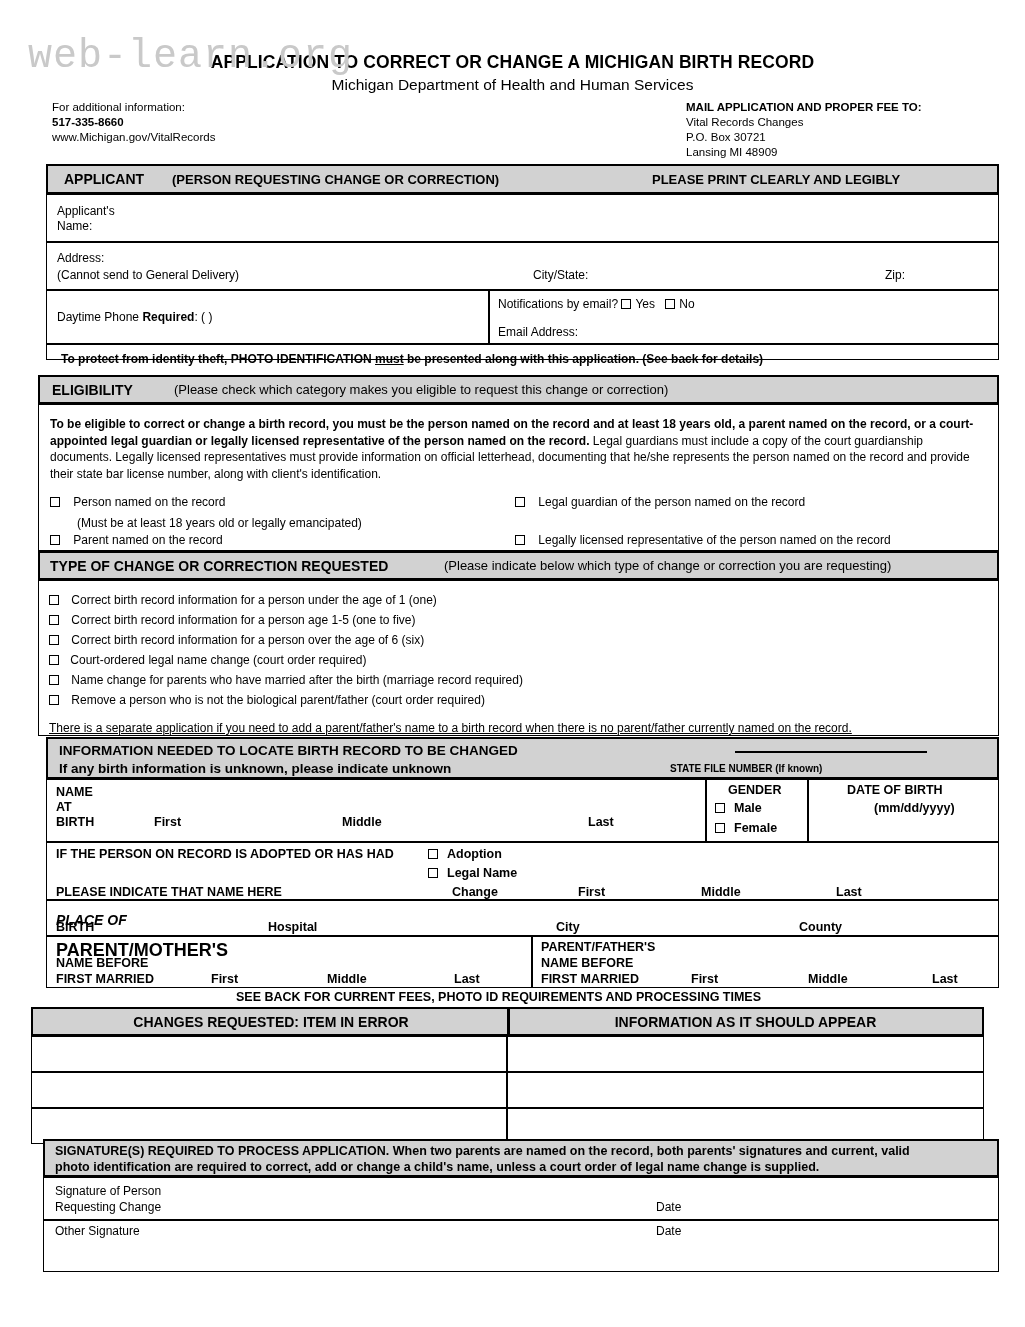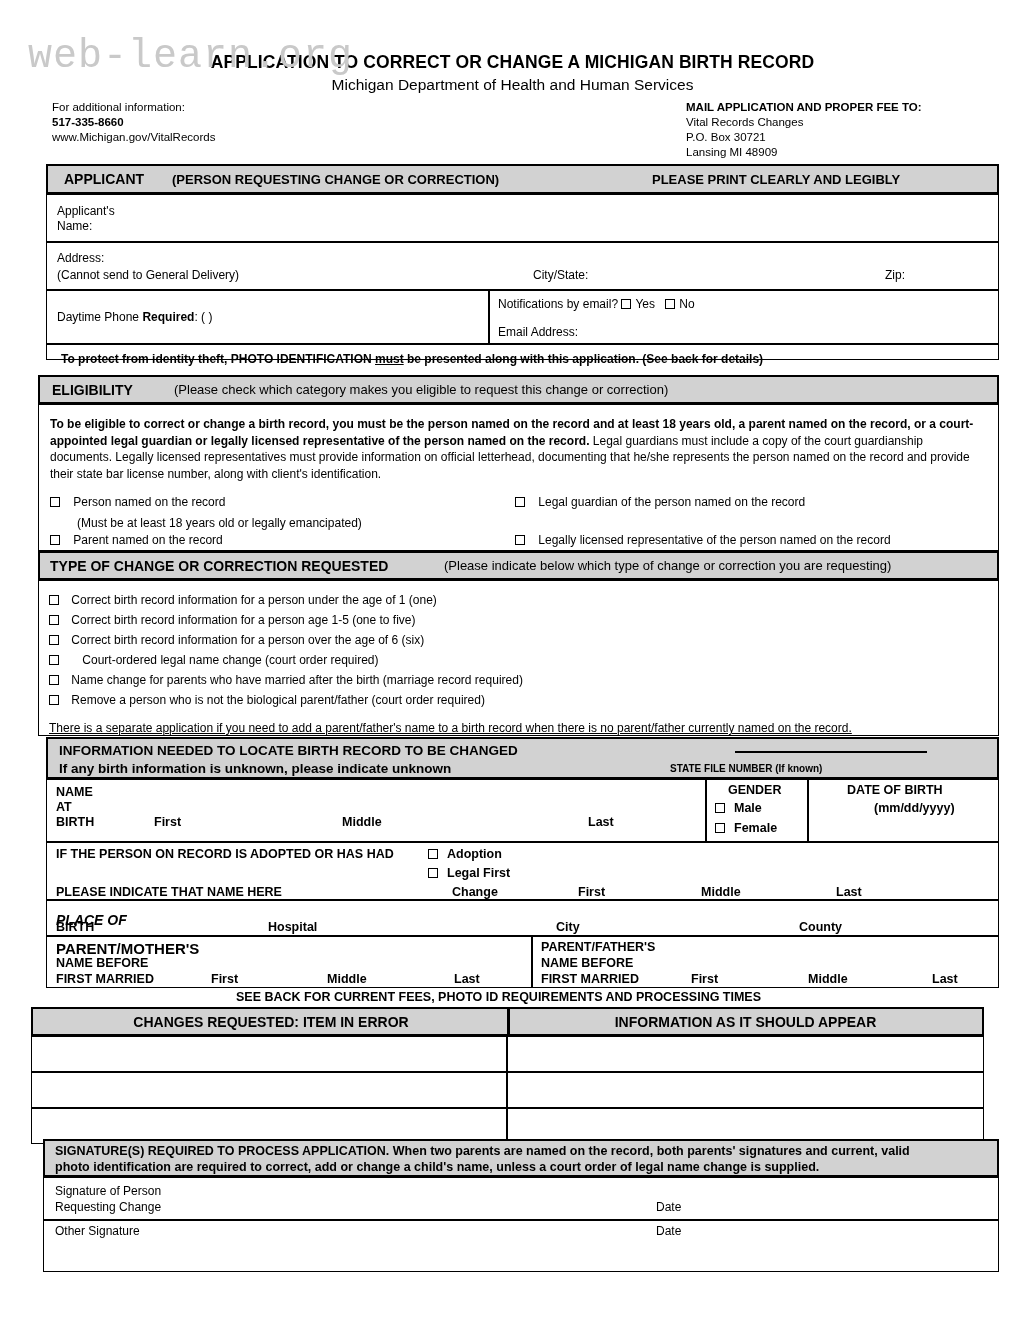--- a/index.html
+++ b/index.html
@@ -153,21 +153,21 @@
     <div class="tx lbl" style="left:10px;top:32px;">
       <span class="cb"></span>
       <span style="margin-left:5px;">Correct birth record information for a person age 1-5 (one to five)</span>
     </div>
     <div class="tx lbl" style="left:10px;top:52px;">
       <span class="cb"></span>
       <span style="margin-left:5px;">Correct birth record information for a person over the age of 6 (six)</span>
     </div>
     <div class="tx lbl" style="left:10px;top:72px;">
       <span class="cb"></span>
-      <span style="margin-left:16px;">Court-ordered legal name change (court order required)</span>
+      <span style="margin-left:4px;">Court-ordered legal name change (court order required)</span>
     </div>
     <div class="tx lbl" style="left:10px;top:112px;">
       <span class="cb"></span>
       <span style="margin-left:5px;">Remove a person who is not the biological parent/father (court order required)</span>
     </div>
     <div class="tx lbl" style="left:10px;top:92px;">
       <span class="cb"></span>
       <span style="margin-left:5px;">Name change for parents who have married after the birth (marriage record required)</span>
     </div>
     <div class="tx lbl" style="left:10px;top:140px;text-decoration:underline;"><span>There is a separate application if you need to </span><span class="uline">add</span><span> a parent/father's name to a birth record when there is no parent/father currently named on the record.</span></div>
@@ -197,37 +197,37 @@
     <span class="tx lbl-b" style="left:800px;top:3px;font-size:12.5px;">DATE OF BIRTH</span>
     <span class="tx lbl-b" style="left:827px;top:21px;font-size:12.5px;">(mm/dd/yyyy)</span>
   </div>
 
   <div class="bx thin" style="left:46px;top:842px;width:953px;height:58px;">
     <span class="tx lbl-b" style="left:9px;top:4px;font-size:12.5px;">IF THE PERSON ON RECORD IS ADOPTED OR HAS HAD</span>
     <span class="tx lbl-b" style="left:9px;top:23px;font-size:12.5px;margin-top:40px;"><span>A LEGAL NAME CHANGE (</span><span class="uline">OTHER THAN MARRIAGE</span><span>)</span></span>
     <span class="tx lbl-b" style="left:9px;top:42px;font-size:12.5px;">PLEASE INDICATE THAT NAME HERE</span>
 
     <span class="tx lbl-b" style="left:381px;top:4px;font-size:12.5px;"><span class="cb"></span><span style="margin-left:5px;">Adoption</span></span>
-    <span class="tx lbl-b" style="left:381px;top:23px;font-size:12.5px;"><span class="cb"></span><span style="margin-left:5px;">Legal First</span></span>
+    <span class="tx lbl-b" style="left:381px;top:23px;font-size:12.5px;"><span class="cb"></span><span style="margin-left:5px;">Legal Name</span></span>
     <span class="tx lbl-b" style="left:405px;top:42px;font-size:12.5px;">Change</span>
     <span class="tx lbl-b" style="left:531px;top:42px;font-size:12.5px;">First</span>
     <span class="tx lbl-b" style="left:654px;top:42px;font-size:12.5px;">Middle</span>
     <span class="tx lbl-b" style="left:789px;top:42px;font-size:12.5px;">Last</span>
   </div>
 
   <div class="bx thin" style="left:46px;top:900px;width:953px;height:36px;">
     <span class="tx lbl-b" style="left:9px;top:11px;font-size:14px;font-style:italic;">PLACE OF</span>
     <span class="tx lbl-b" style="left:9px;top:19px;font-size:12.5px;">BIRTH</span>
     <span class="tx lbl-b" style="left:221px;top:19px;font-size:12.5px;">Hospital</span>
     <span class="tx lbl-b" style="left:509px;top:19px;font-size:12.5px;">City</span>
     <span class="tx lbl-b" style="left:752px;top:19px;font-size:12.5px;">County</span>
   </div>
 
   <div class="bx thin" style="left:46px;top:936px;width:953px;height:52px;">
-    <span class="tx lbl-b" style="left:9px;top:3px;font-size:15px;">PARENT/MOTHER'S</span>
+    <span class="tx lbl-b" style="left:9px;top:3px;font-size:18px;">PARENT/MOTHER'S</span>
     <span class="tx lbl-b" style="left:9px;top:19px;font-size:12.5px;">NAME BEFORE</span>
     <span class="tx lbl-b" style="left:9px;top:35px;font-size:12.5px;">FIRST MARRIED</span>
     <span class="tx lbl-b" style="left:164px;top:35px;font-size:12.5px;">First</span>
     <span class="tx lbl-b" style="left:280px;top:35px;font-size:12.5px;">Middle</span>
     <span class="tx lbl-b" style="left:407px;top:35px;font-size:12.5px;">Last</span>
 
     <div style="position:absolute;left:484px;top:0;width:1.5px;height:100%;background:#000;"></div>
 
     <span class="tx lbl-b" style="left:494px;top:3px;font-size:12.5px;">PARENT/FATHER'S</span>
     <span class="tx lbl-b" style="left:494px;top:19px;font-size:12.5px;">NAME BEFORE</span>

